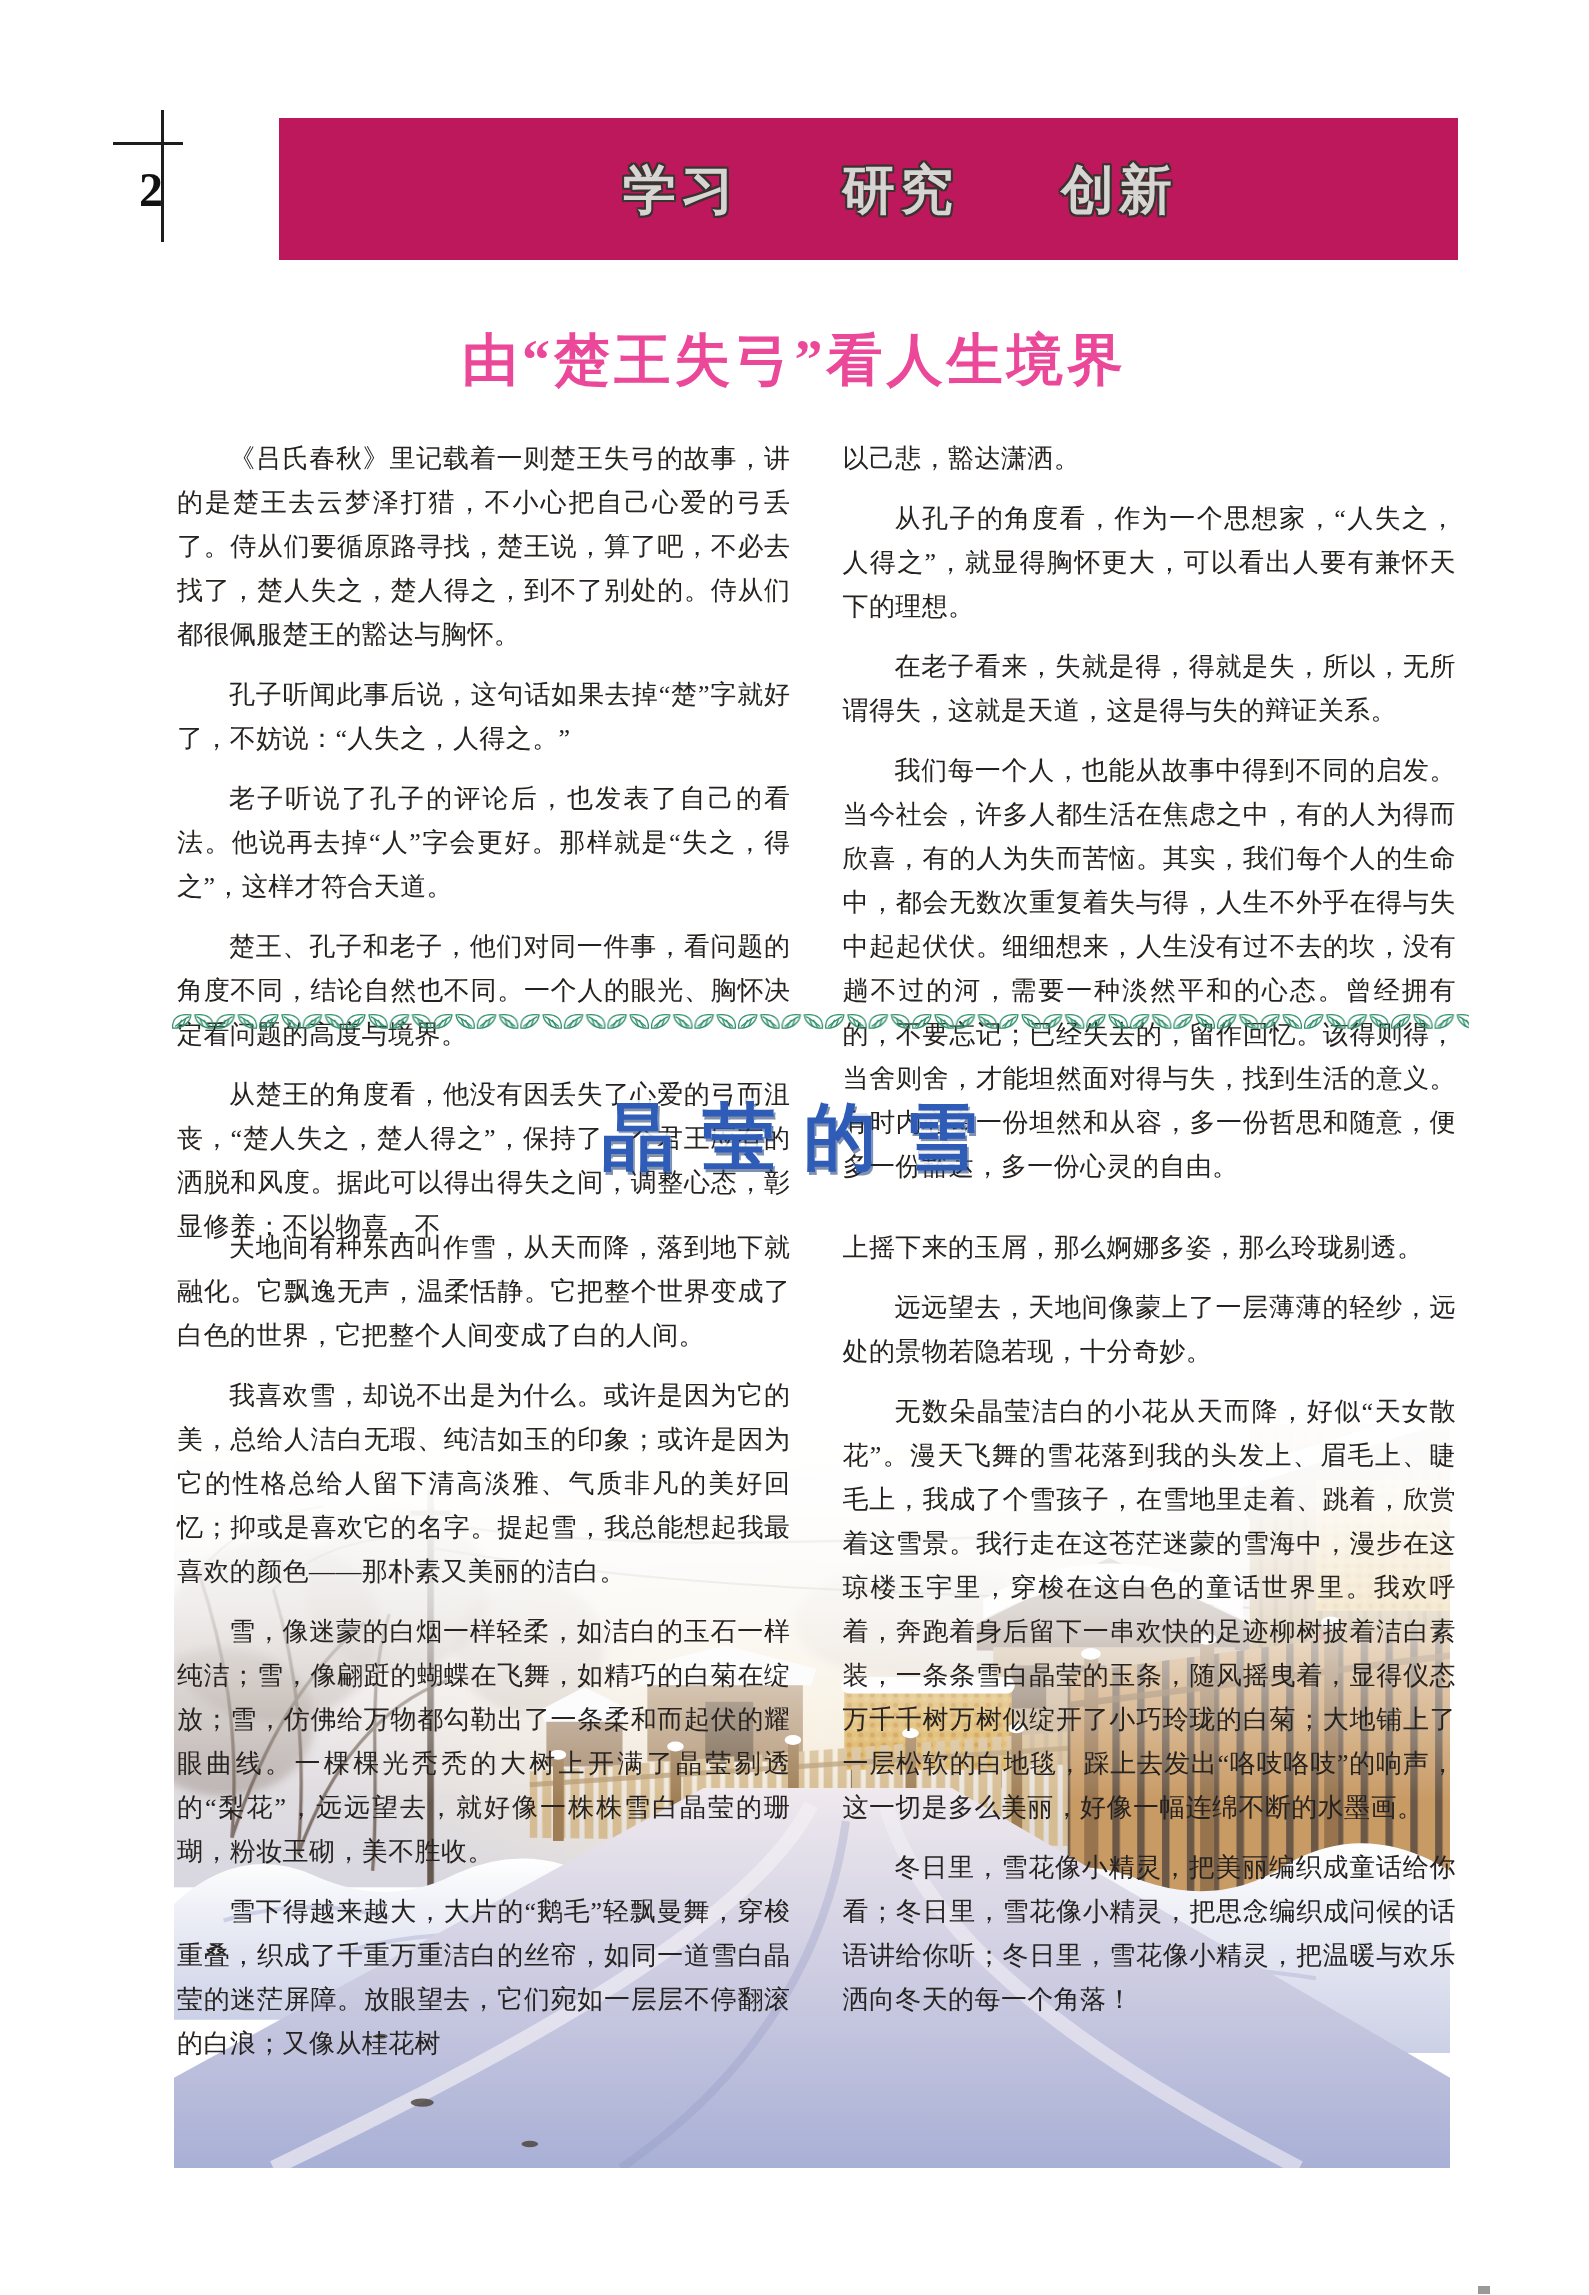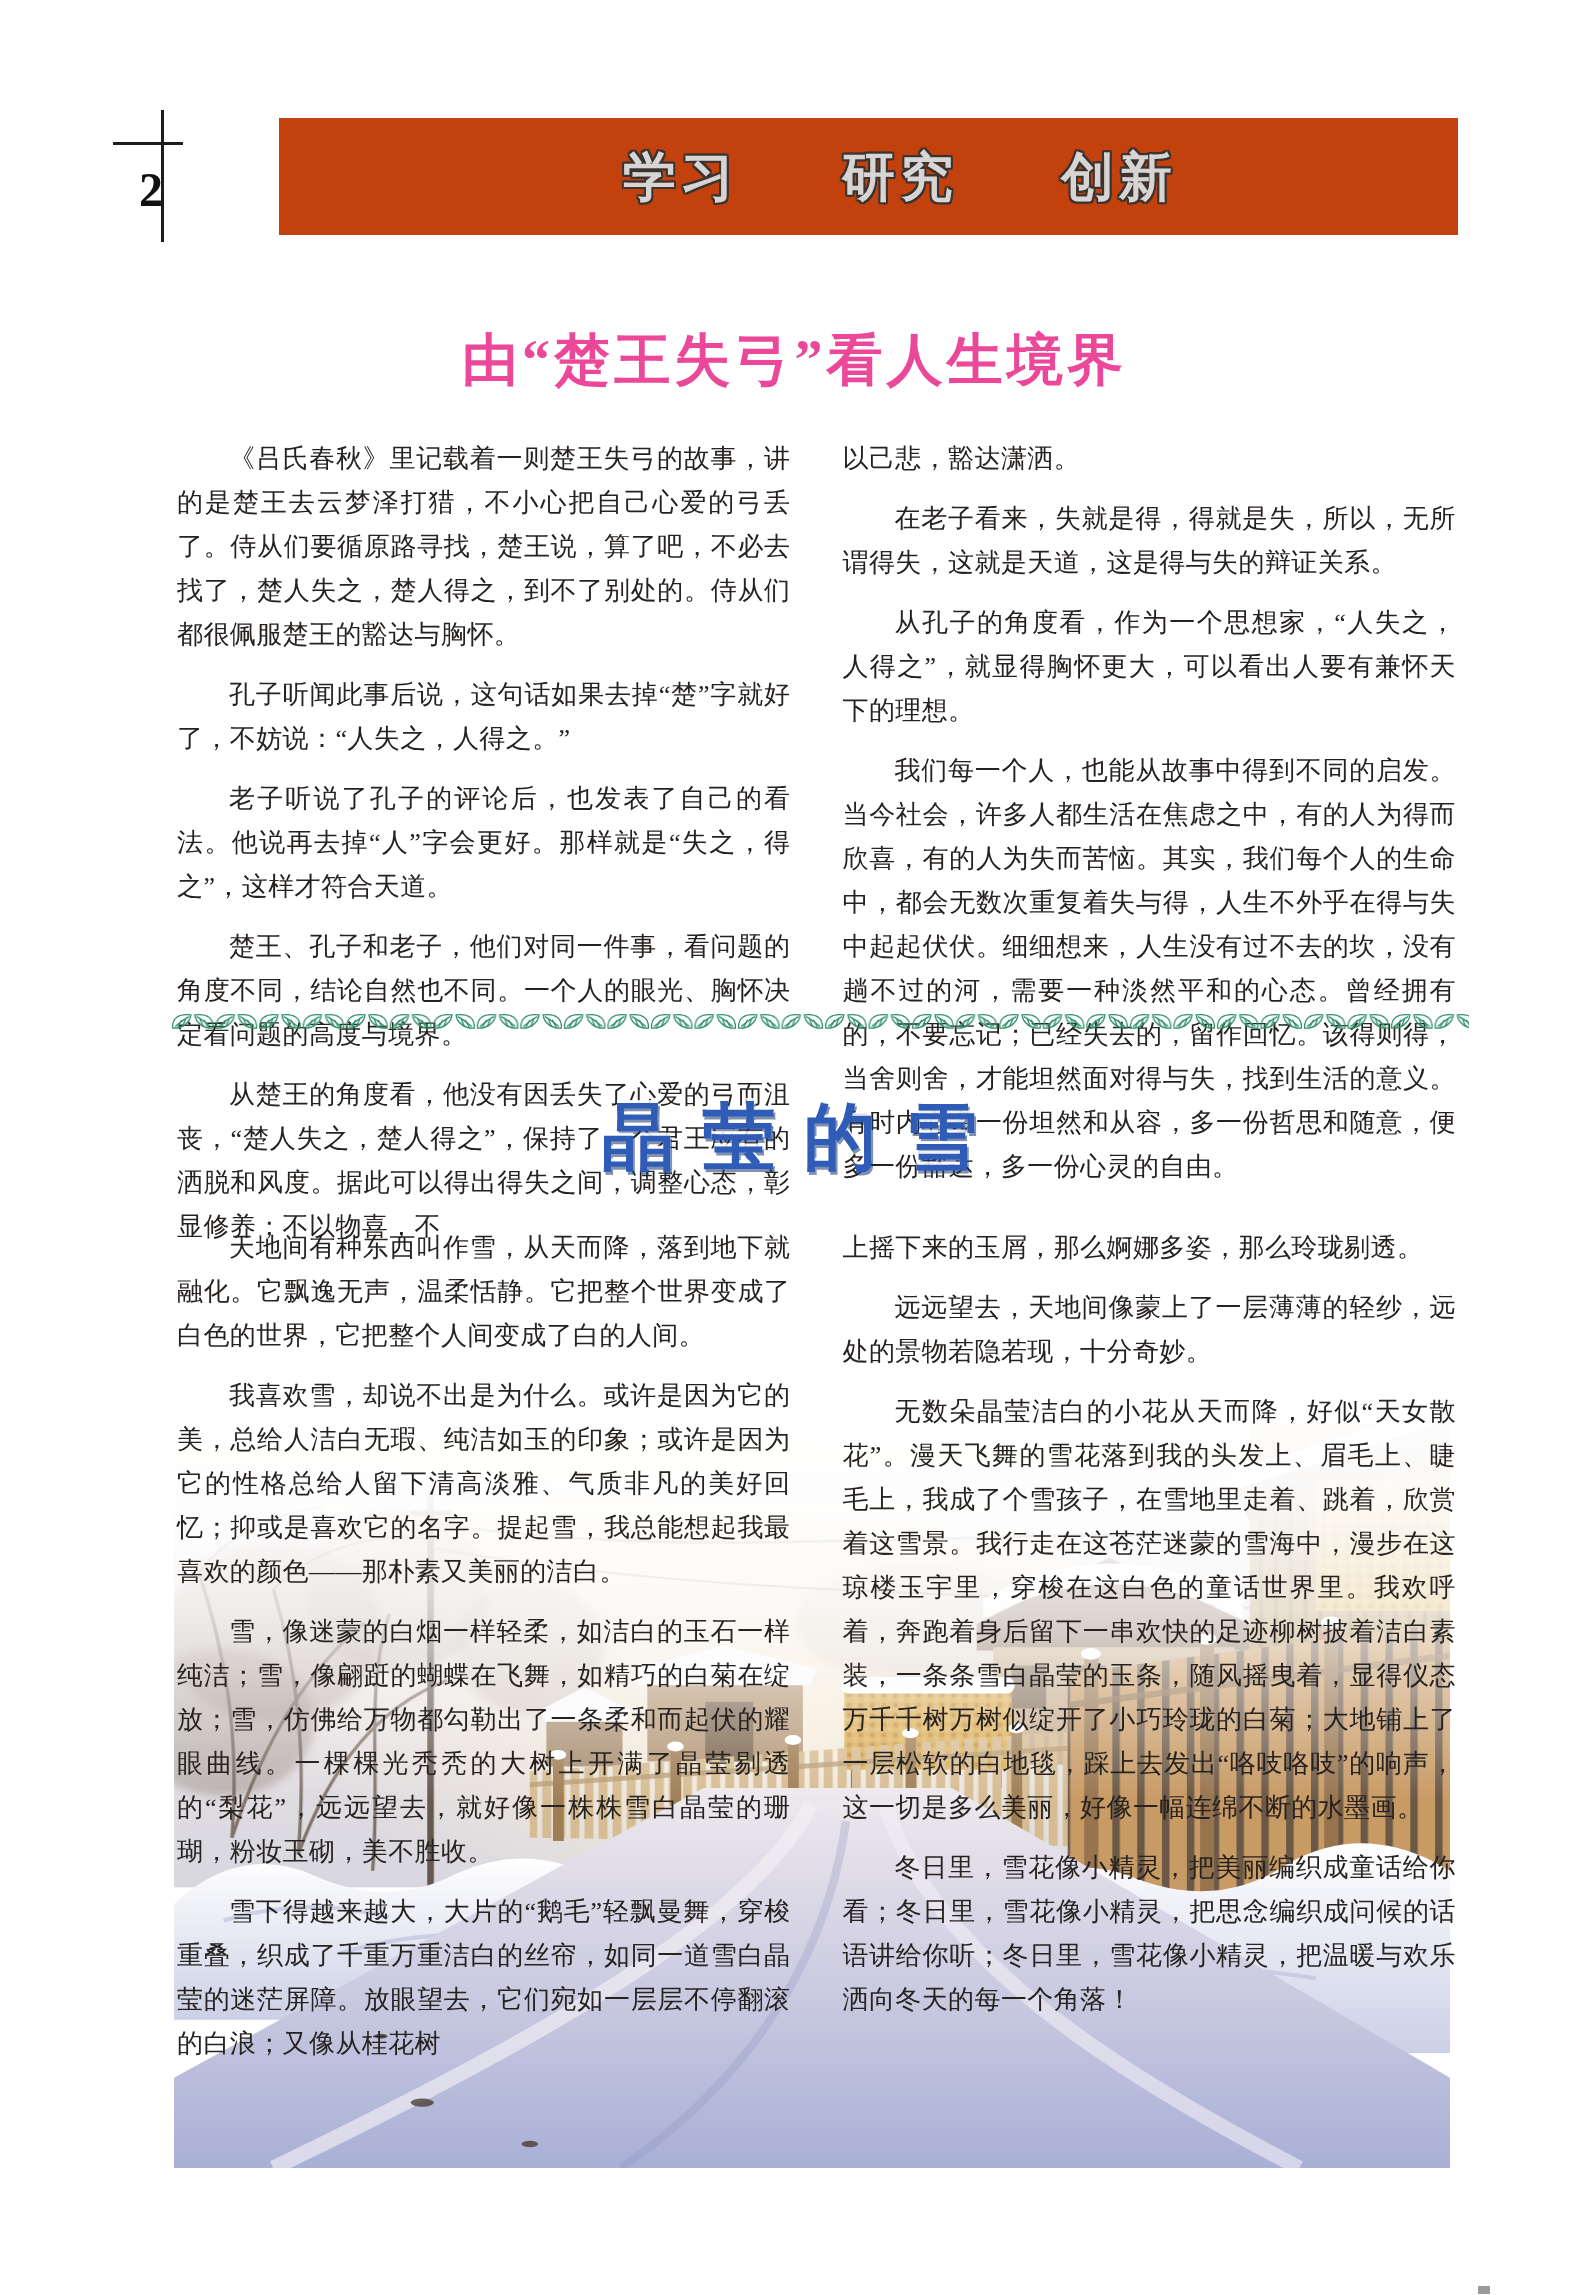--- a/index.html
+++ b/index.html
@@ -10,22 +10,22 @@
   }
   
   .reg-v{position:absolute;left:161px;top:110px;width:2.5px;height:132px;background:#1d1d1d;}
   .reg-h{position:absolute;left:113px;top:142px;width:70px;height:2.5px;background:#1d1d1d;}
   .page-number{position:absolute;left:126px;top:162px;width:50px;text-align:center;
     font-size:48px;font-weight:700;color:#111;}
   .corner-mark{position:absolute;left:1478px;top:2286px;width:11.6px;height:7.5px;background:#9a9a9a;}
 
   
   .banner{
-    position:absolute;left:279px;top:118px;width:1179px;height:117px;
-    background:#c2410c;display:flex;align-items:center;
+    position:absolute;left:279px;top:118px;width:1179px;height:142px;
+    background:#be185d;display:flex;align-items:center;
     padding-left:344px;box-sizing:border-box;gap:103px;
   }
   .banner .word{
     font-family:"DejaVu Sans","Liberation Sans",sans-serif;
     font-weight:bold;font-size:53px;letter-spacing:5px;color:#d7d5d3;line-height:1;
     text-shadow:2.1px 0 0 #3b3330,-2.1px 0 0 #3b3330,0 2.1px 0 #3b3330,0 -2.1px 0 #3b3330,
       1.7px 1.7px 0 #3b3330,-1.7px 1.7px 0 #3b3330,1.7px -1.7px 0 #3b3330,-1.7px -1.7px 0 #3b3330;
   }
 
   
@@ -83,22 +83,22 @@
   <section class="cols a1cols">
     <div class="col">
       <p>《吕氏春秋》里记载着一则楚王失弓的故事，讲的是楚王去云梦泽打猎，不小心把自己心爱的弓丢了。侍从们要循原路寻找，楚王说，算了吧，不必去找了，楚人失之，楚人得之，到不了别处的。侍从们都很佩服楚王的豁达与胸怀。</p>
       <p>孔子听闻此事后说，这句话如果去掉“楚”字就好了，不妨说：“人失之，人得之。”</p>
       <p>老子听说了孔子的评论后，也发表了自己的看法。他说再去掉“人”字会更好。那样就是“失之，得之”，这样才符合天道。</p>
       <p>楚王、孔子和老子，他们对同一件事，看问题的角度不同，结论自然也不同。一个人的眼光、胸怀决定看问题的高度与境界。</p>
       <p>从楚王的角度看，他没有因丢失了心爱的弓而沮丧，“楚人失之，楚人得之”，保持了一个君王应有的洒脱和风度。据此可以得出得失之间，调整心态，彰显修养；不以物喜，不</p>
     </div>
     <div class="col">
       <p class="cont">以己悲，豁达潇洒。</p>
+      <p>从孔子的角度看，作为一个思想家，“人失之，人得之”，就显得胸怀更大，可以看出人要有兼怀天下的理想。</p>
       <p>在老子看来，失就是得，得就是失，所以，无所谓得失，这就是天道，这是得与失的辩证关系。</p>
-      <p>从孔子的角度看，作为一个思想家，“人失之，人得之”，就显得胸怀更大，可以看出人要有兼怀天下的理想。</p>
       <p>我们每一个人，也能从故事中得到不同的启发。当今社会，许多人都生活在焦虑之中，有的人为得而欣喜，有的人为失而苦恼。其实，我们每个人的生命中，都会无数次重复着失与得，人生不外乎在得与失中起起伏伏。细细想来，人生没有过不去的坎，没有趟不过的河，需要一种淡然平和的心态。曾经拥有的，不要忘记；已经失去的，留作回忆。该得则得，当舍则舍，才能坦然面对得与失，找到生活的意义。有时内心多一份坦然和从容，多一份哲思和随意，便多一份豁达，多一份心灵的自由。</p>
     </div>
   </section>
 
   <div class="divider">
     <svg width="1308" height="23" viewBox="0 0 1580 28">
       <defs>
         <pattern id="leafPat" width="53" height="28" patternUnits="userSpaceOnUse">
           <g fill="none" stroke="#2f8f6b" stroke-width="1.6">
             <path d="M2,22 C1,10 9,4 24,6 C23,16 13,23 2,22 Z"></path>

